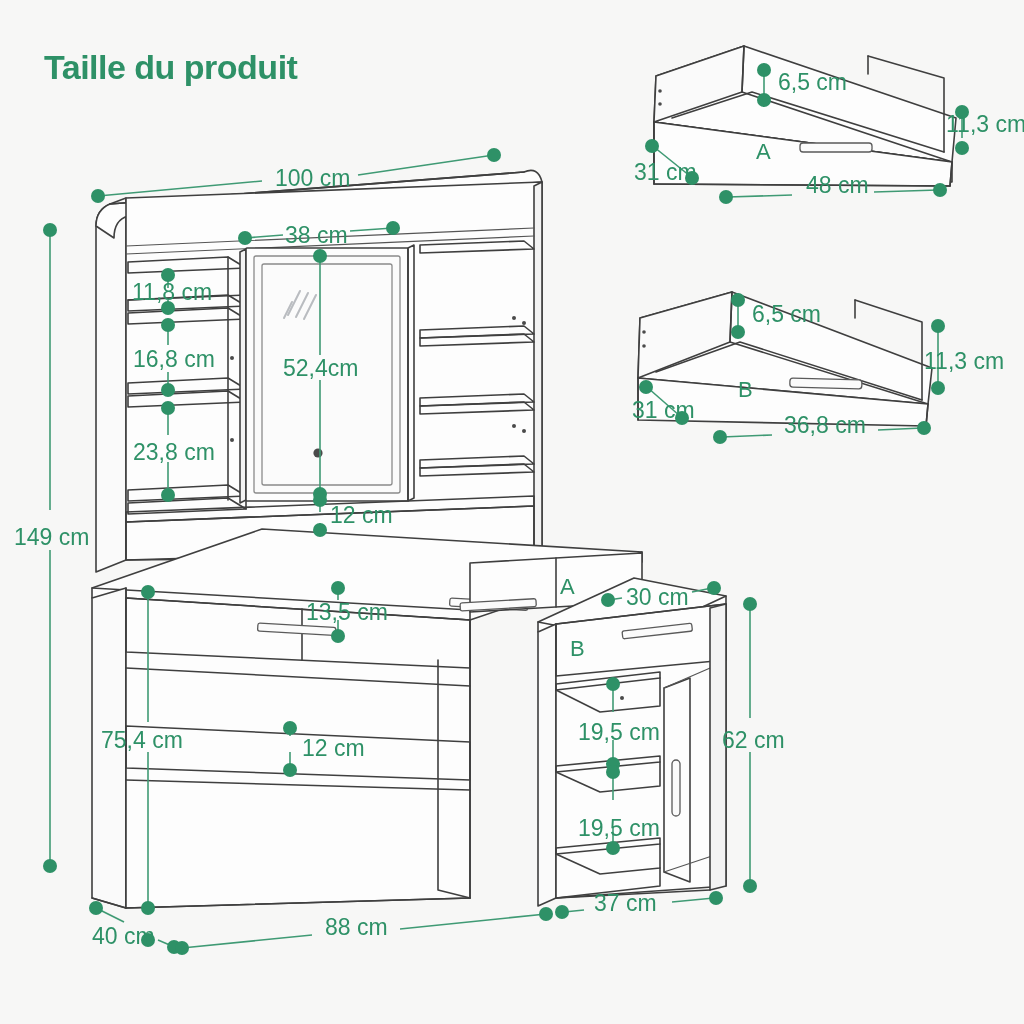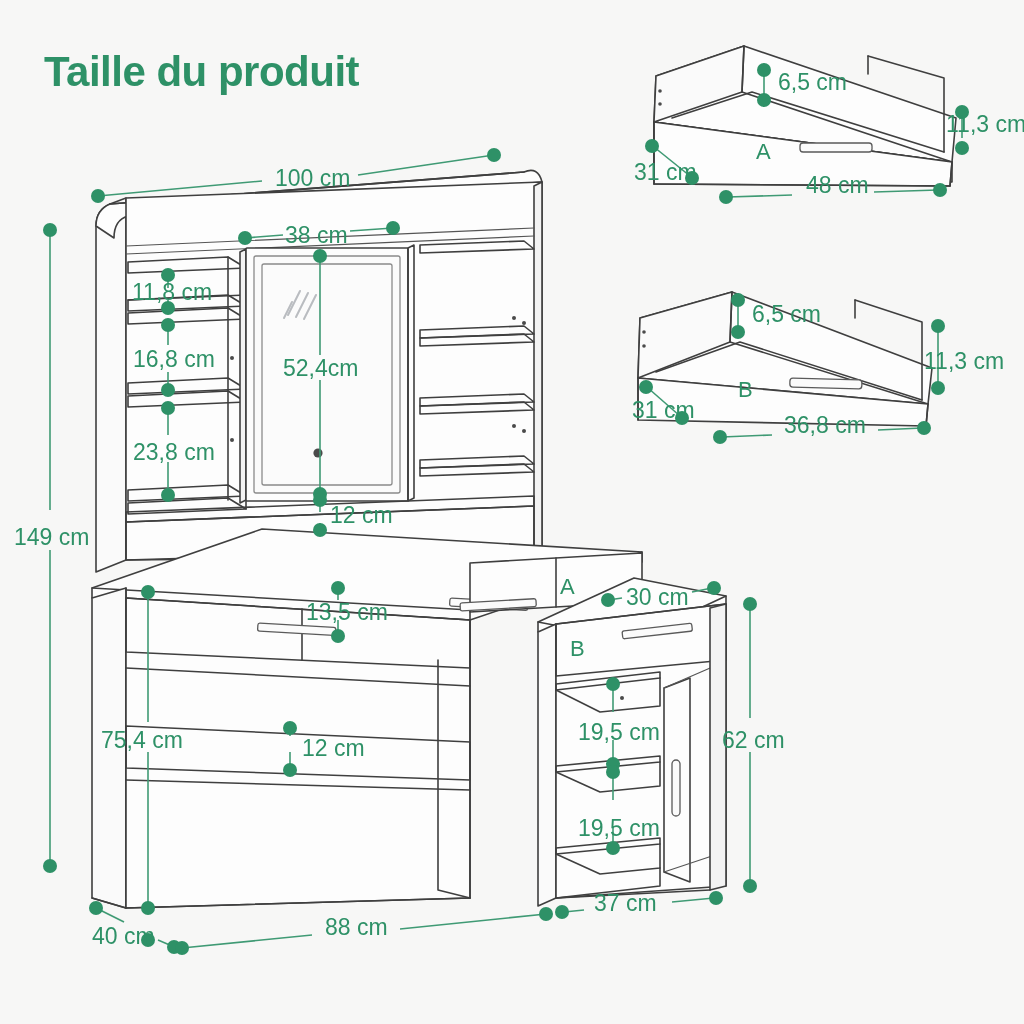--- a/index.html
+++ b/index.html
@@ -7,21 +7,21 @@
     width:1024px;height:1024px;
     background:#f7f7f6;
     font-family:"Liberation Sans", sans-serif;
     overflow:hidden;
   }
   #stage{position:relative;width:1024px;height:1024px;}
   svg{position:absolute;top:0;left:0;width:1024px;height:1024px;}
   .ttl{
     position:absolute;
     left:44px;top:48px;
-    font-size:42px;font-weight:bold;
+    font-size:34px;font-weight:bold;
     color:#2e9167;
     letter-spacing:-0.5px;
     white-space:nowrap;
   }
   text{font-family:"Liberation Sans", sans-serif;}
   .dim-lbl{fill:#2e9167;font-size:23px;}
   .lbl-ab{fill:#2e9167;font-size:22px;}
 </style>
 </head>
 <body>

